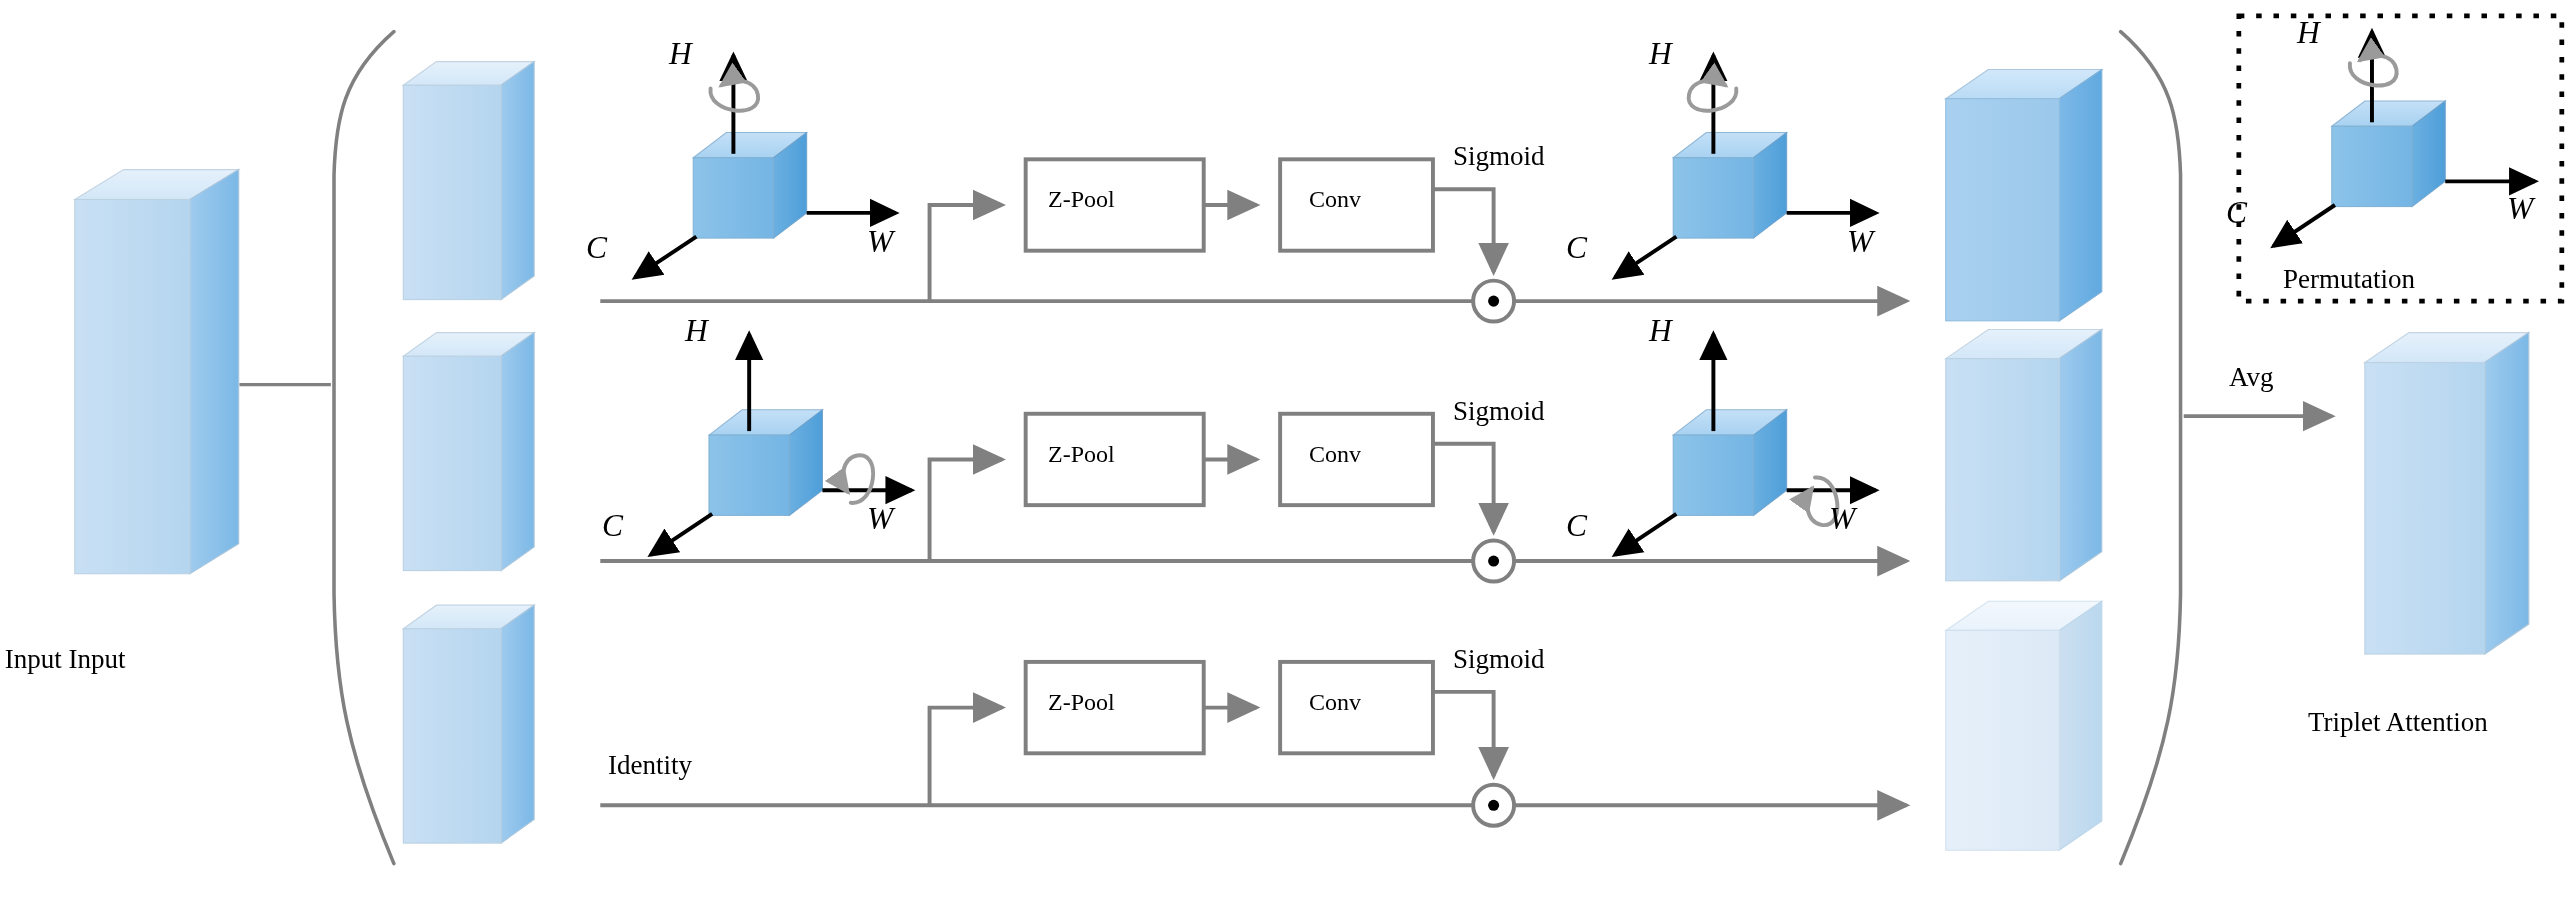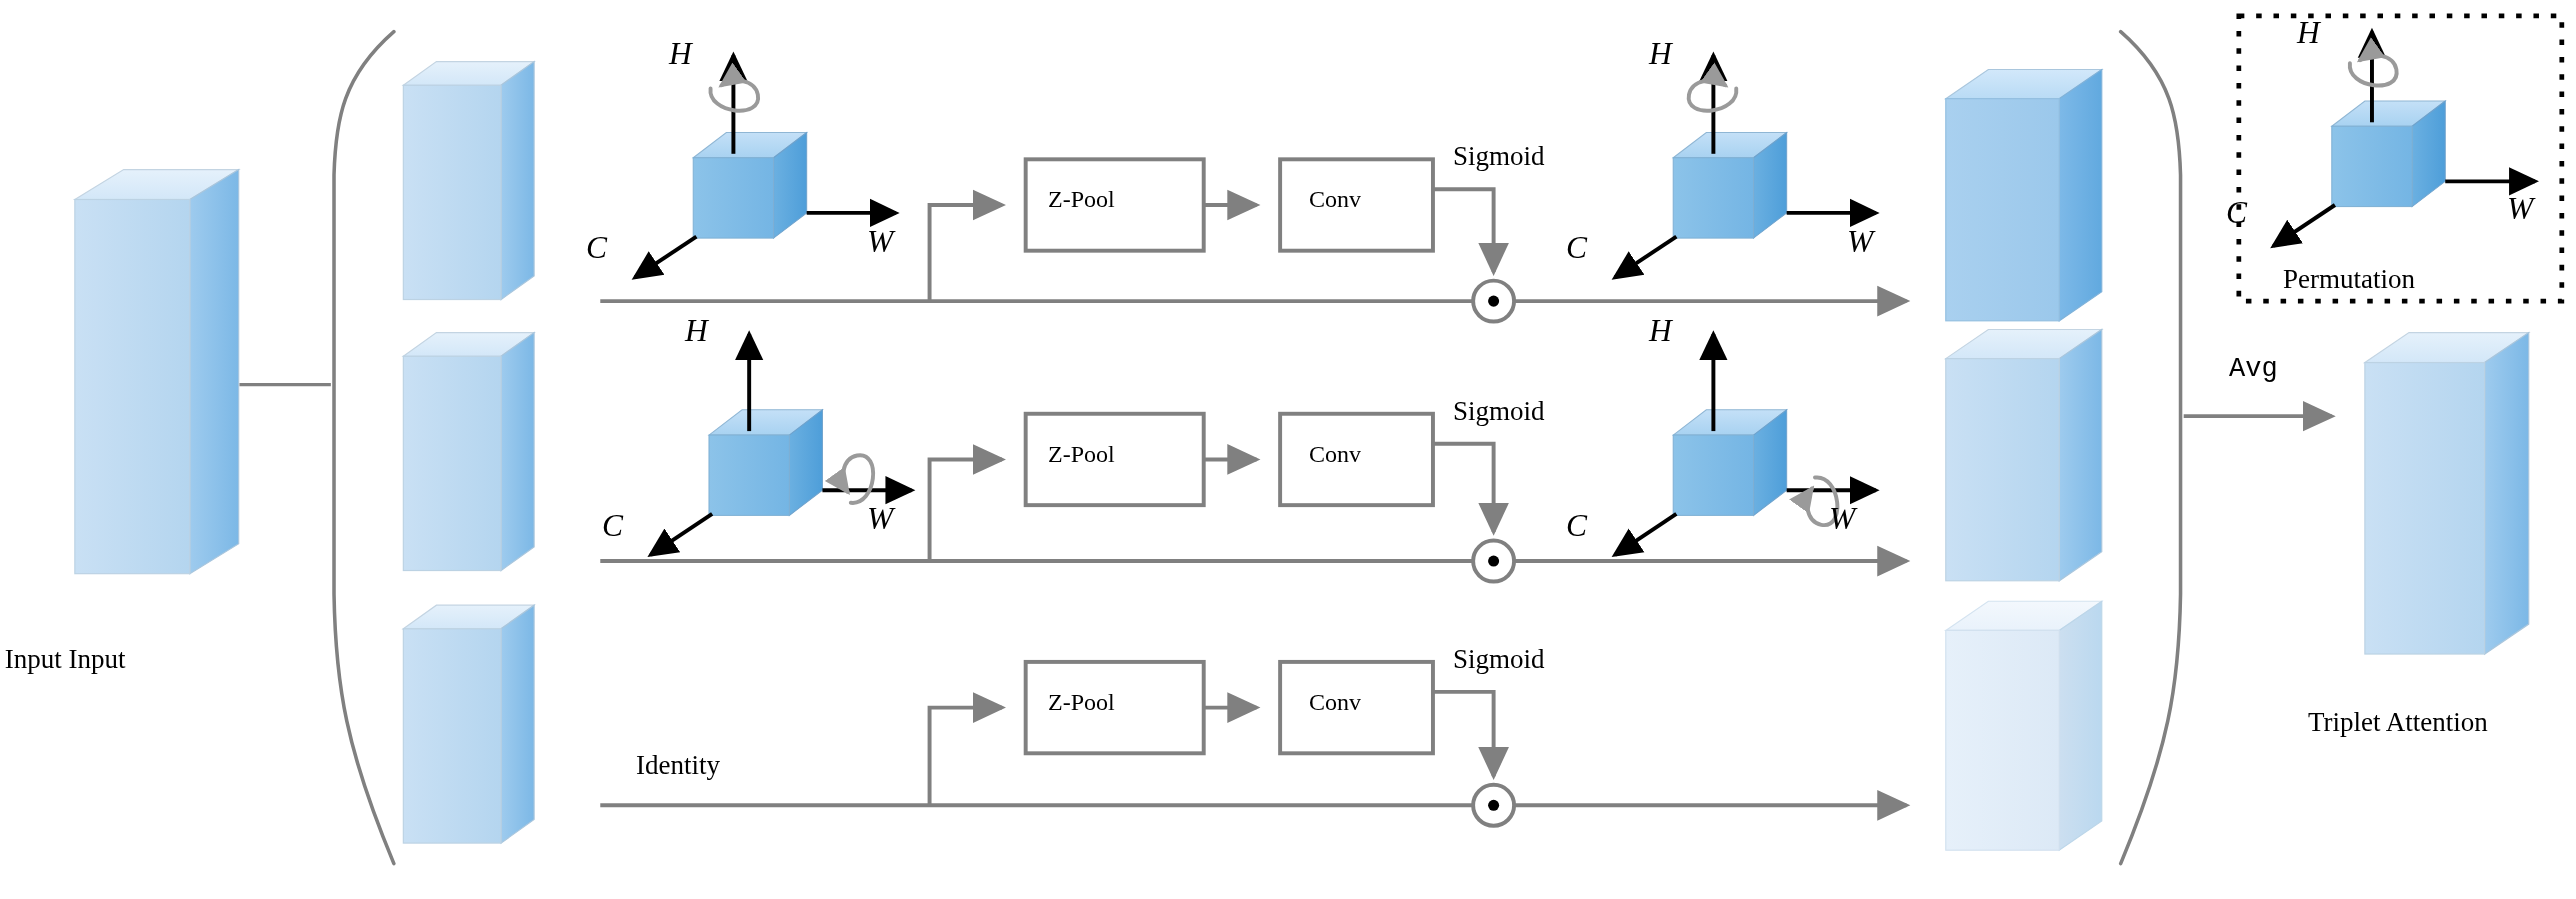--- a/index.html
+++ b/index.html
@@ -257,26 +257,26 @@
   <div class="lbl axlab" style="left:867px;top:503px;">W</div>
 
   <div class="lbl boxtxt" style="left:1048px;top:442px;">Z-Pool</div>
   <div class="lbl boxtxt" style="left:1309px;top:442px;">Conv</div>
   <div class="lbl cap" style="left:1453px;top:398px;">Sigmoid</div>
 
   <div class="lbl axlab" style="left:1649px;top:315px;">H</div>
   <div class="lbl axlab" style="left:1566px;top:510px;">C</div>
   <div class="lbl axlab" style="left:1829px;top:503px;">W</div>
 
-  <div class="lbl cap" style="left:636px;top:752px;">Identity</div>
+  <div class="lbl cap" style="left:608px;top:752px;">Identity</div>
   <div class="lbl boxtxt" style="left:1048px;top:690px;">Z-Pool</div>
   <div class="lbl boxtxt" style="left:1309px;top:690px;">Conv</div>
   <div class="lbl cap" style="left:1453px;top:646px;">Sigmoid</div>
 
-  <div class="lbl cap" style="left:2229px;top:356px;font-family:Liberation Mono, monospace;">Avg</div>
+  <div class="lbl cap" style="left:2229px;top:364px;">Avg</div>
   <div class="lbl cap" style="left:2308px;top:709px;">Triplet Attention</div>
 
   <div class="lbl axlab" style="left:2297px;top:17.3px;">H</div>
   <div class="lbl axlab" style="left:2226px;top:197px;">C</div>
   <div class="lbl axlab" style="left:2507px;top:193px;">W</div>
   <div class="lbl cap" style="left:2283px;top:266px;">Permutation</div>
 
 </div>
 
 

